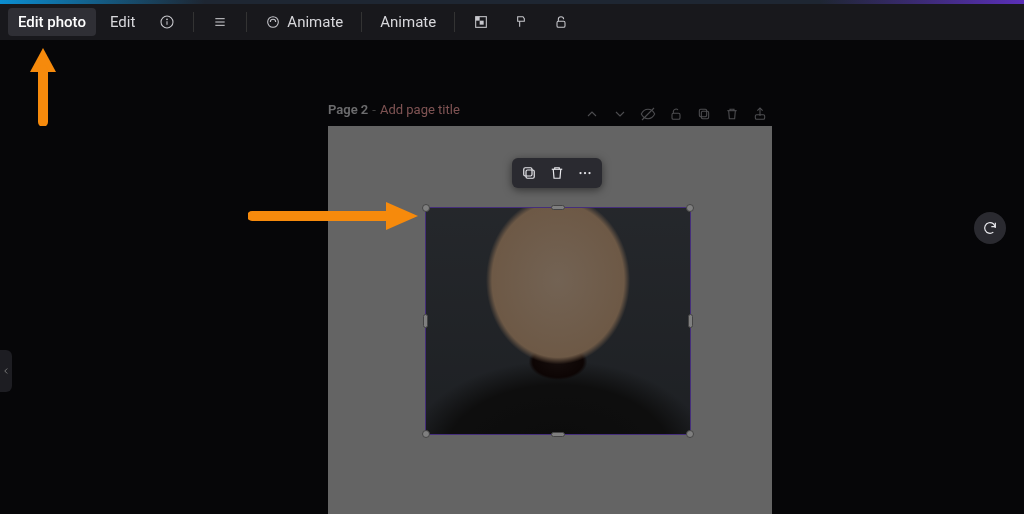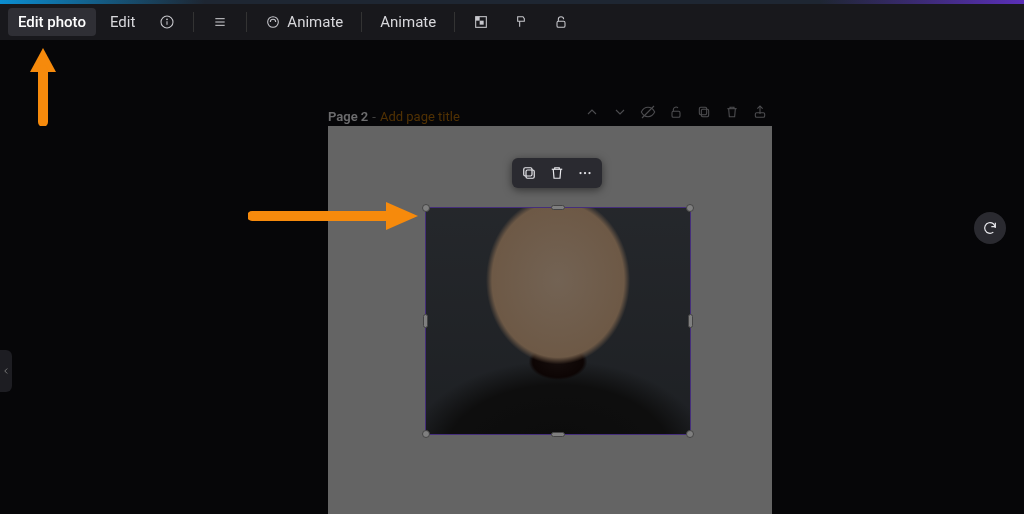--- a/index.html
+++ b/index.html
@@ -13,24 +13,24 @@
   .tb-btn { display:flex; align-items:center; gap:6px; padding:5px 10px; border-radius:4px; cursor:pointer; color:#d8d8dc; }
   .tb-btn.pill { background:#2f2f35; color:#fff; font-weight:500; }
   .tb-sep { width:1px; height:20px; background:#333; margin:0 4px; }
   .tb-icon { width:16px; height:16px; display:flex; align-items:center; justify-content:center; }
   .tb-icon svg { width:16px; height:16px; stroke:#c7c7cc; fill:none; stroke-width:1.6; }
 
   
   .stage { position:absolute; top:40px; left:0; right:0; bottom:0; }
   .overlay-dim { position:absolute; inset:0; background:rgba(0,0,0,0.5); pointer-events:none; z-index:5; }
 
-  .page-header { position:absolute; left:328px; top:62px; width:444px; height:22px; display:flex; align-items:flex-end; font-size:13px; color:#9a9aa0; z-index:2; }
+  .page-header { position:absolute; left:328px; top:62px; width:444px; height:22px; display:flex; align-items:flex-start; font-size:13px; color:#9a9aa0; z-index:2; }
   .page-header .label { color:#d8d8dc; font-weight:600; }
   .page-header .dash { margin:0 4px; color:#888; }
-  .page-header .placeholder { color:#a16207; }
+  .page-header .placeholder { color:#fca5a5; }
   .page-header .spacer { flex:1; }
   .page-header .hicon { width:24px; height:24px; display:flex; align-items:center; justify-content:center; margin-left:4px; cursor:pointer; }
   .page-header .hicon svg { width:16px; height:16px; stroke:#9a9aa0; fill:none; stroke-width:1.6; }
 
   .canvas { position:absolute; left:328px; top:86px; width:444px; height:428px; background:#c8c8c8; z-index:1; }
 
   .selected-image { position:absolute; left:426px; top:168px; width:264px; height:226px; z-index:3; }
   .sel-border { position:absolute; inset:0; outline:1.5px solid #8b5cf6; }
   .photo { position:absolute; inset:0; background:
     radial-gradient(ellipse 120px 140px at 50% 32%, #e6c6a8 0%, #dbb28c 55%, transparent 60%),

